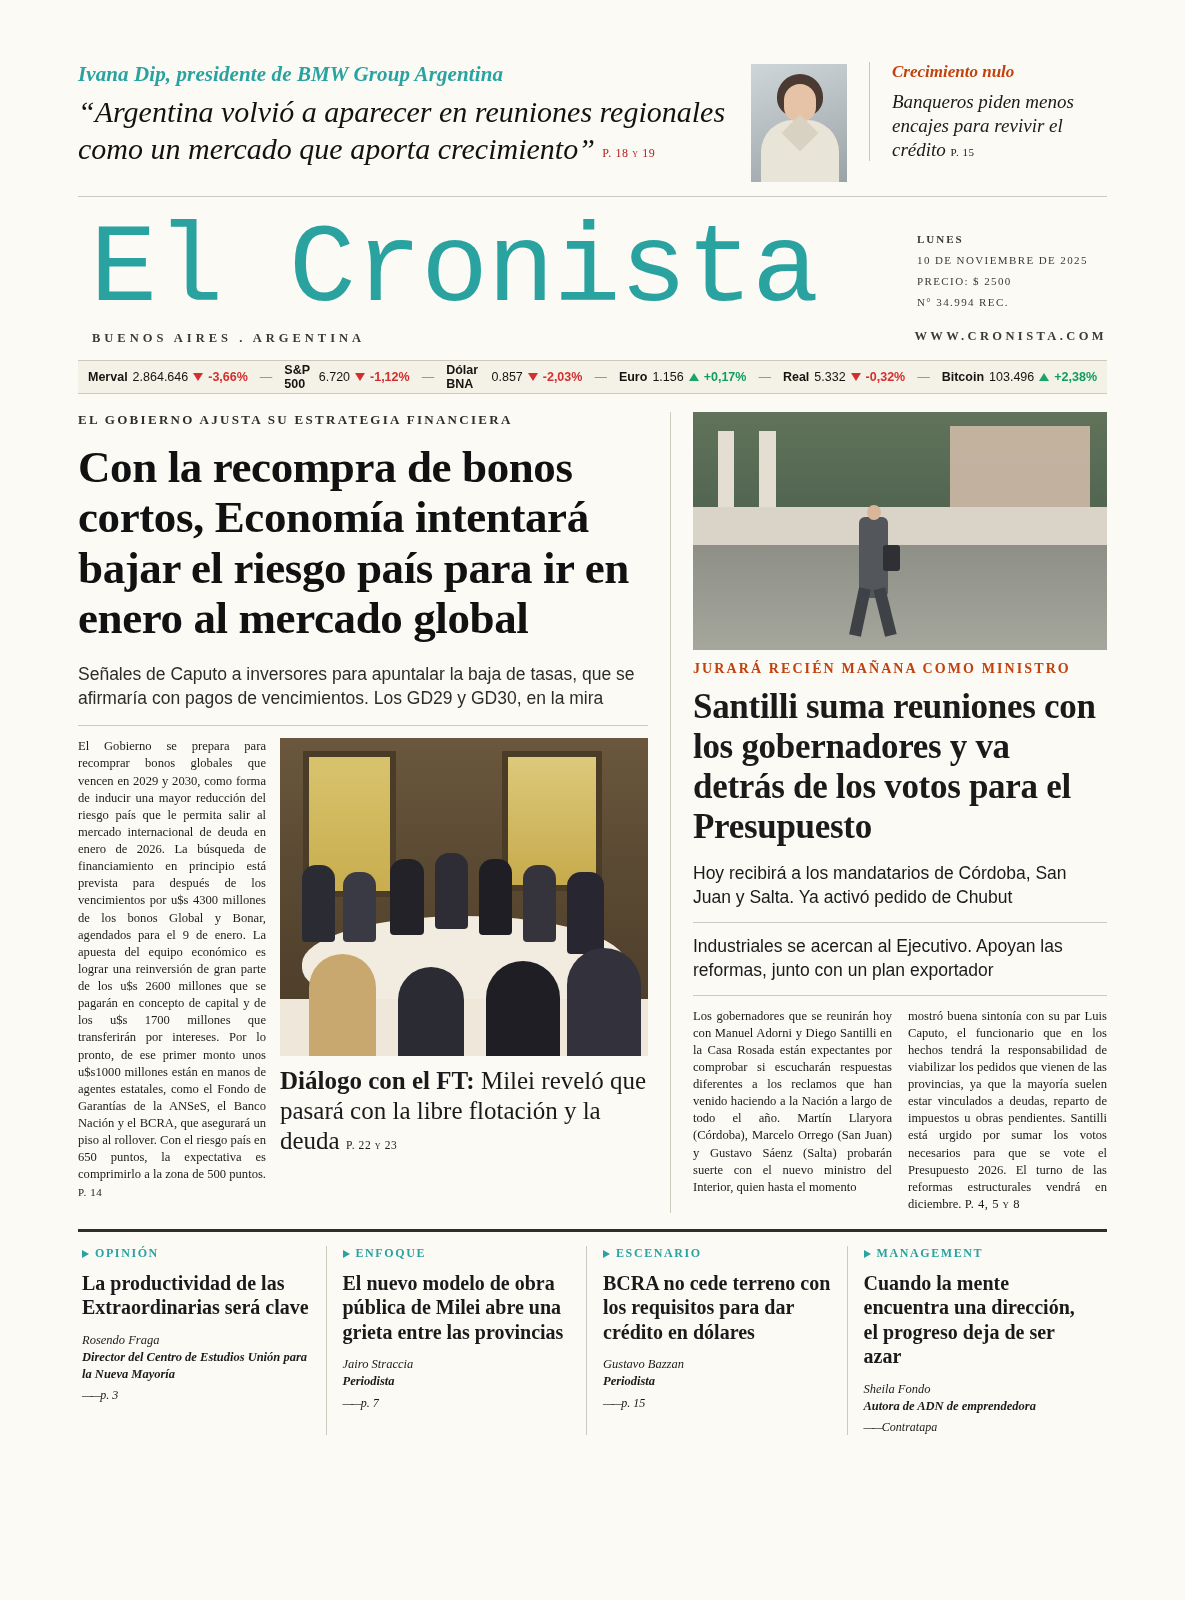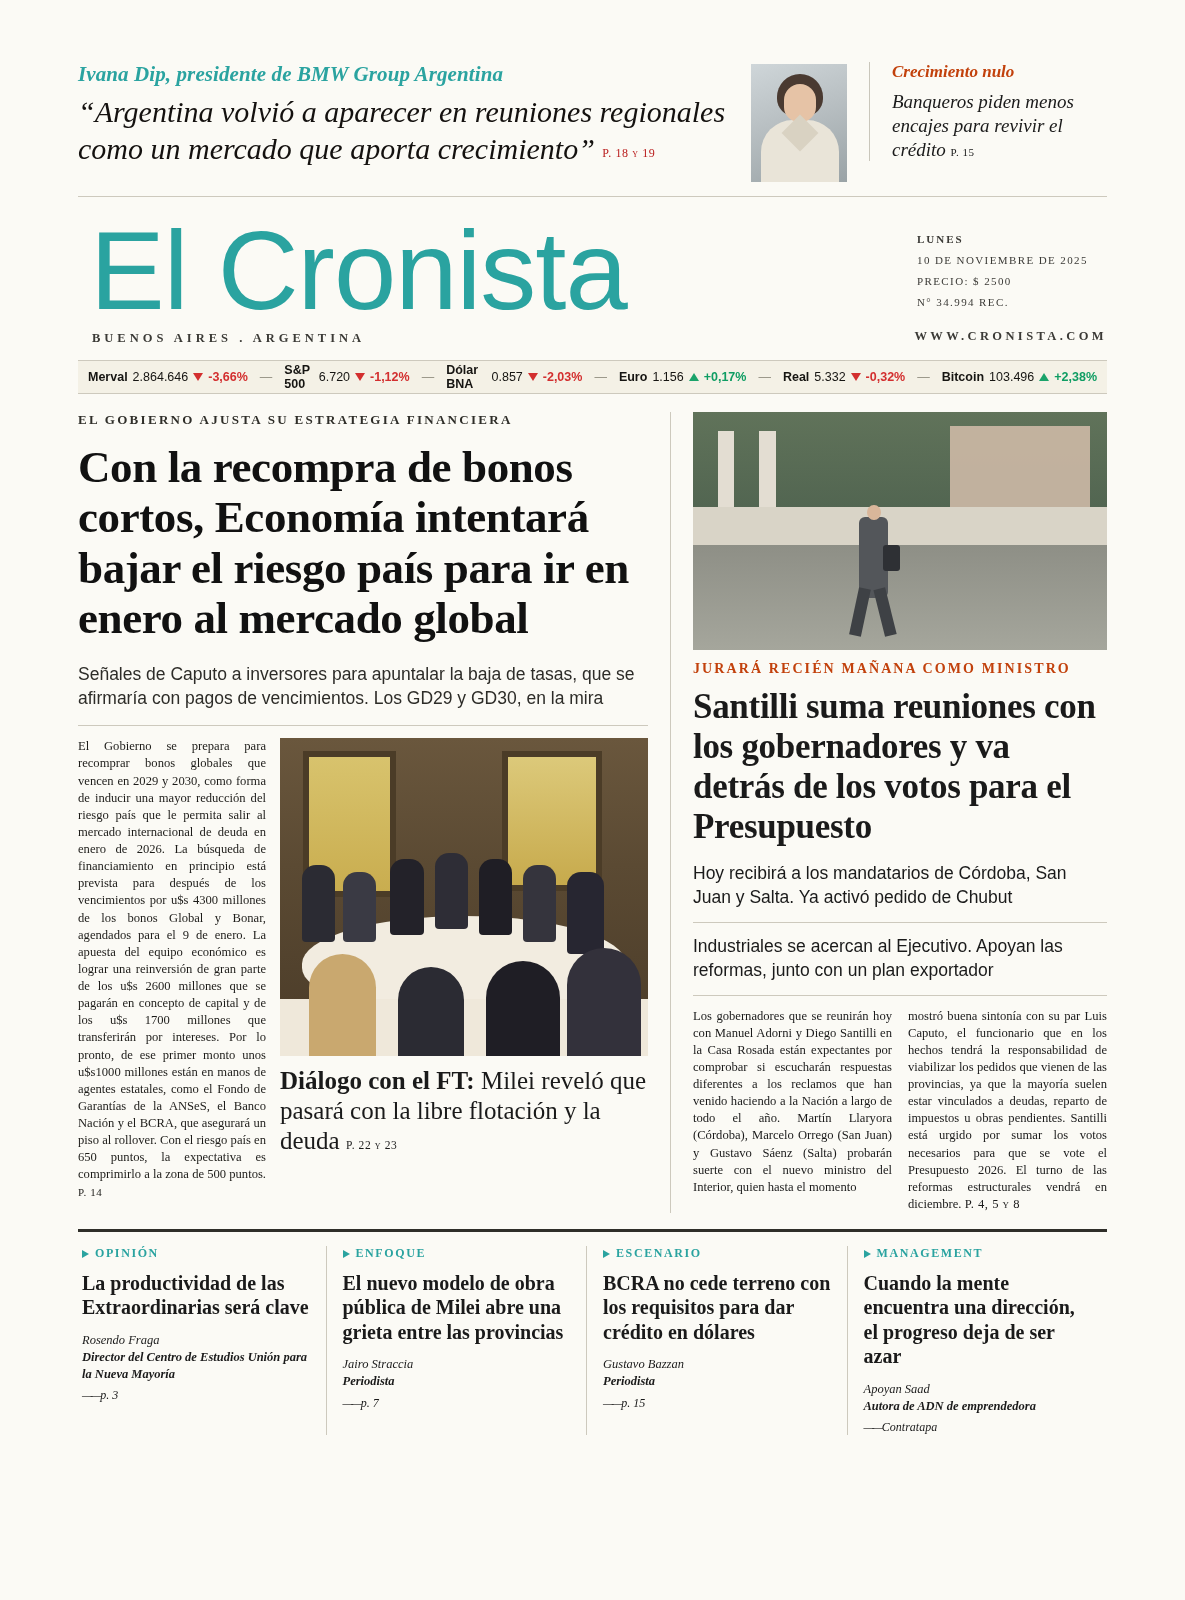--- a/index.html
+++ b/index.html
@@ -113,21 +113,21 @@
   }
 
   
   .masthead {
     display: flex;
     align-items: flex-start;
     padding-top: 18px;
   }
   .masthead-left { flex: 1 1 auto; }
   .logo {
-    font-family: Liberation Sans, sans-serif;
+    font-family: Liberation Mono, monospace;
     font-size: 112px;
     line-height: 1.0;
     color: #2aa3a0;
     letter-spacing: -1px;
     font-weight: normal;
     margin: 0;
     padding-left: 12px;
   }
   .place {
     margin-top: 18px;
@@ -609,20 +609,20 @@
       <div class="bpage">p. 15</div>
     </div>
 
     <div class="bcol">
       <div class="bsec">
         <span class="tri"></span>
         <span>MANAGEMENT</span>
       </div>
       <div class="btitle">Cuando la mente encuentra una dirección, el progreso deja de ser azar</div>
       <div class="bauthor">
-        <span>Apoyan Saad</span>
+        <span>Sheila Fondo</span>
         <span class="role">Autora de ADN de emprendedora</span>
       </div>
       <div class="bpage">Contratapa</div>
     </div>
 
   </div>
 </div>
 
 </body></html>

